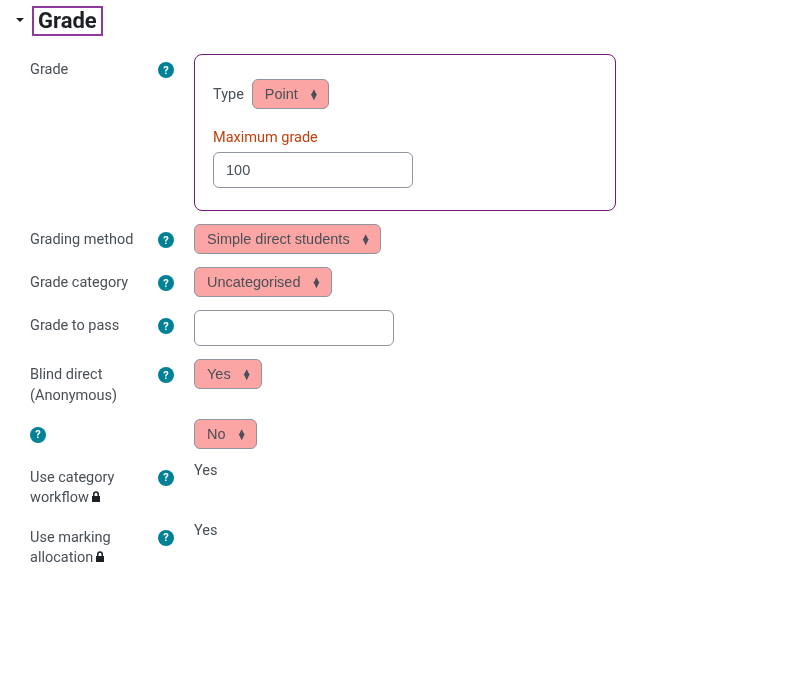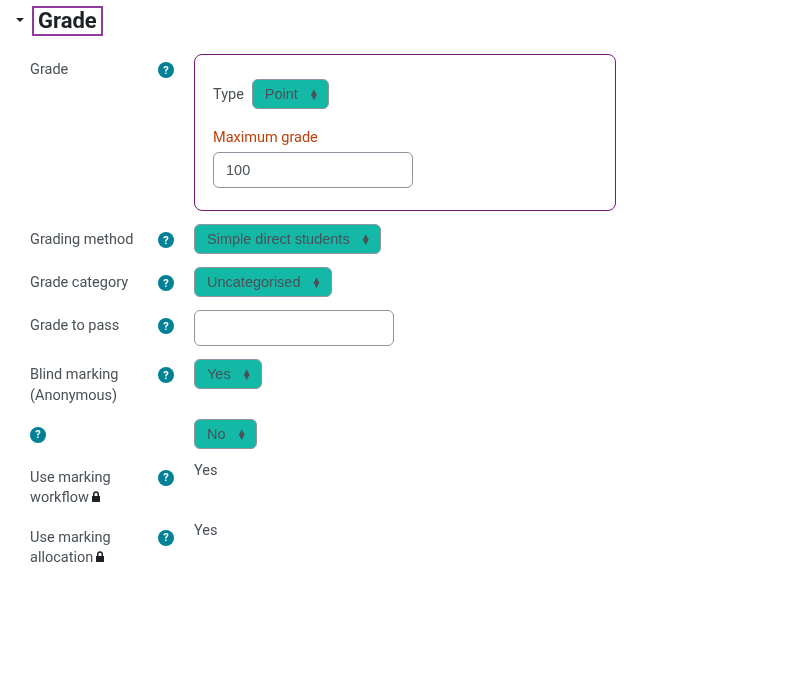--- a/index.html
+++ b/index.html
@@ -96,21 +96,21 @@
     }
     .select-wrap {
       position: relative;
       display: inline-block;
     }
     .select-like {
       border: 1px solid #8f959e;
       border-radius: 6px;
       padding: 6px 30px 6px 12px;
       color: #495057;
-      background: #14b8a6;
+      background: #fca5a5;
       font-size: 14.5px;
       cursor: pointer;
     }
     .select-caret {
       position: absolute;
       right: 10px;
       top: 50%;
       transform: translateY(-50%);
       font-size: 10px;
       color: #495057;
@@ -203,21 +203,21 @@
       <span class="label-text">Grade to pass</span>
       <span class="help-icon">?</span>
     </div>
     <div class="control-col">
       <input class="text-input" value="" style="">
     </div>
   </div>
 
   <div class="form-row">
     <div class="label-col">
-      <span class="label-text">Blind marking (Anonymous)</span>
+      <span class="label-text">Blind direct (Anonymous)</span>
       <span class="help-icon">?</span>
     </div>
     <div class="control-col">
       <span class="select-wrap">
         <button type="button" class="select-like">Yes</button>
         <span class="select-caret">▲<br>▼</span>
       </span>
     </div>
   </div>
 
@@ -229,21 +229,21 @@
       <span class="select-wrap">
         <button type="button" class="select-like">No</button>
         <span class="select-caret">▲<br>▼</span>
       </span>
     </div>
   </div>
 
   <div class="form-row">
     <div class="label-col">
       <span class="label-text">
-        <span>Use marking workflow</span><span class="lock-icon">
+        <span>Use category workflow</span><span class="lock-icon">
           <svg width="10" height="11" viewBox="0 0 10 11">
               <path d="M2 5 V3.2 A3 3 0 0 1 8 3.2 V5 H9 V11 H1 V5 Z M3.5 5 H6.5 V3.2 A1.5 1.5 0 0 0 3.5 3.2 Z" fill="#1d2125"></path>
             </svg>
         </span>
       </span>
       <span class="help-icon">?</span>
     </div>
     <div class="control-col">
       <span class="static-value">Yes</span>
     </div>

